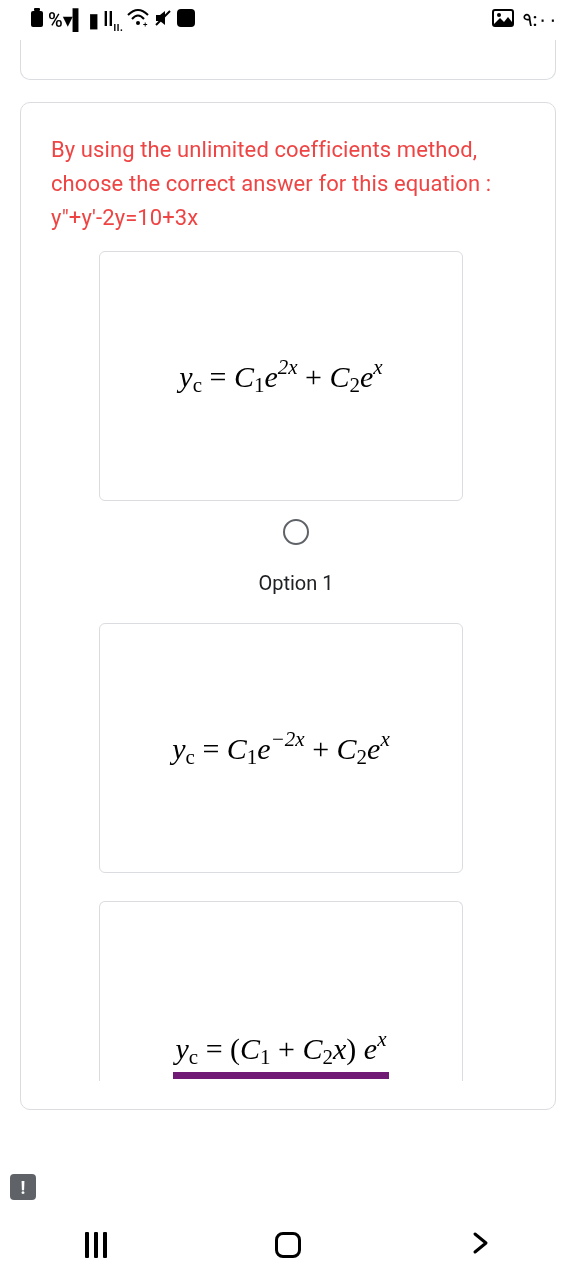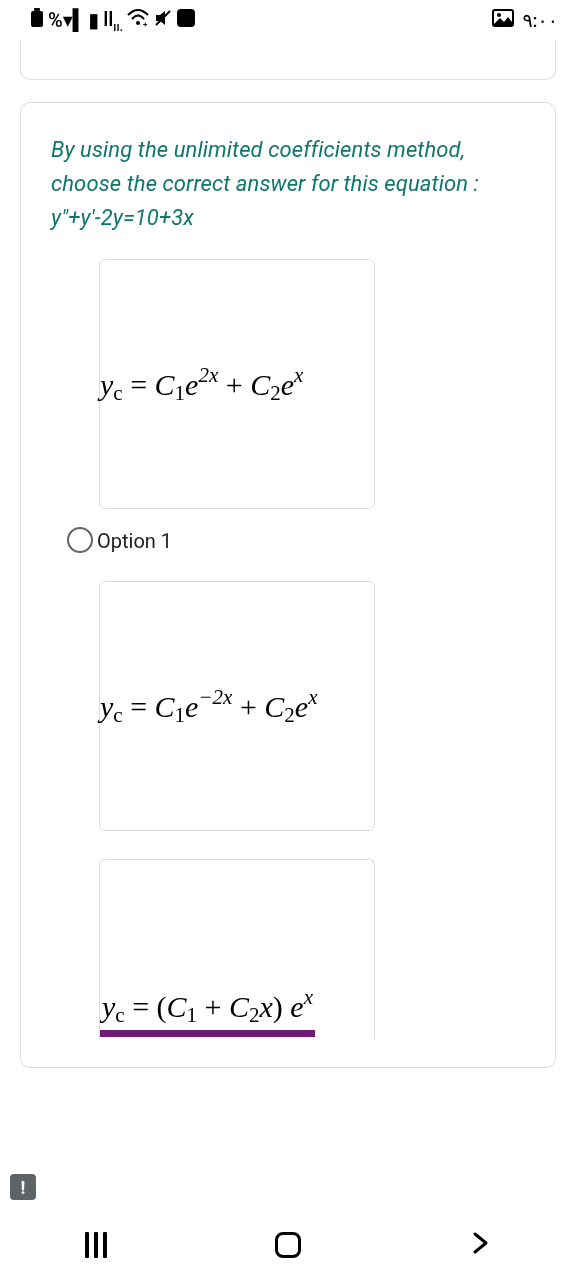--- a/index.html
+++ b/index.html
@@ -12,21 +12,21 @@
     background: #fff;
     color: #000;
     display: flex;
     align-items: center;
     justify-content: space-between;
     padding: 0 18px 0 30px;
     font-size: 20px;
     font-weight: 500;
   }
   .status-left { display: flex; align-items: center; gap: 4px; }
-  .status-right { display: flex; align-items: center; gap: 8px; }
+  .status-right { display: flex; align-items: flex-start; gap: 8px; }
   .status-ic { display: inline-block; }
 
   
   .content { flex: 1; padding: 0 20px 0 20px; overflow: hidden; }
   .prev-card {
     height: 40px;
     border: 1px solid #dadce0;
     border-top: none;
     border-radius: 0 0 10px 10px;
     margin-bottom: 22px;
@@ -35,41 +35,40 @@
   .card {
     border: 1px solid #dadce0;
     border-radius: 10px;
     padding: 30px 30px 0 30px;
     background: #fff;
   }
   .question {
     font-size: 22px;
     line-height: 1.55;
     letter-spacing: 0.1px;
-    color: #0f766e;
-    margin-bottom: 24px;
-    font-style: italic;
+    color: #ef4444;
+    margin-bottom: 16px;
   }
 
   .option { display: block; margin-bottom: 28px; }
   .formula-box {
     border: 1px solid #dadce0;
     border-radius: 6px;
-    width: 276px;
+    width: 364px;
     height: 250px;
     display: flex;
     align-items: center;
-    justify-content: flex-start;
+    justify-content: center;
     margin: 0 0 18px 48px;
     background: #fff;
     position: relative;
   }
   .formula-box.cut { height: 180px; border-bottom: none; border-radius: 6px 6px 0 0; align-items: flex-end; padding-bottom: 2px; overflow: hidden; }
 
-  .radio-row { display: flex; align-items: flex-end; gap: 4px; padding-left: 16px; }
+  .radio-row { display: flex; align-items: center; gap: 26px; padding-left: 16px; flex-direction: column; }
   .radio {
     width: 26px; height: 26px; border-radius: 50%;
     border: 2.5px solid #5f6368;
     background: #fff;
   }
   .opt-label { font-size: 20px; color: #202124; }
 
   
   .math {
     font-family: 'Cambria Math', 'STIX', 'Times New Roman', serif;

